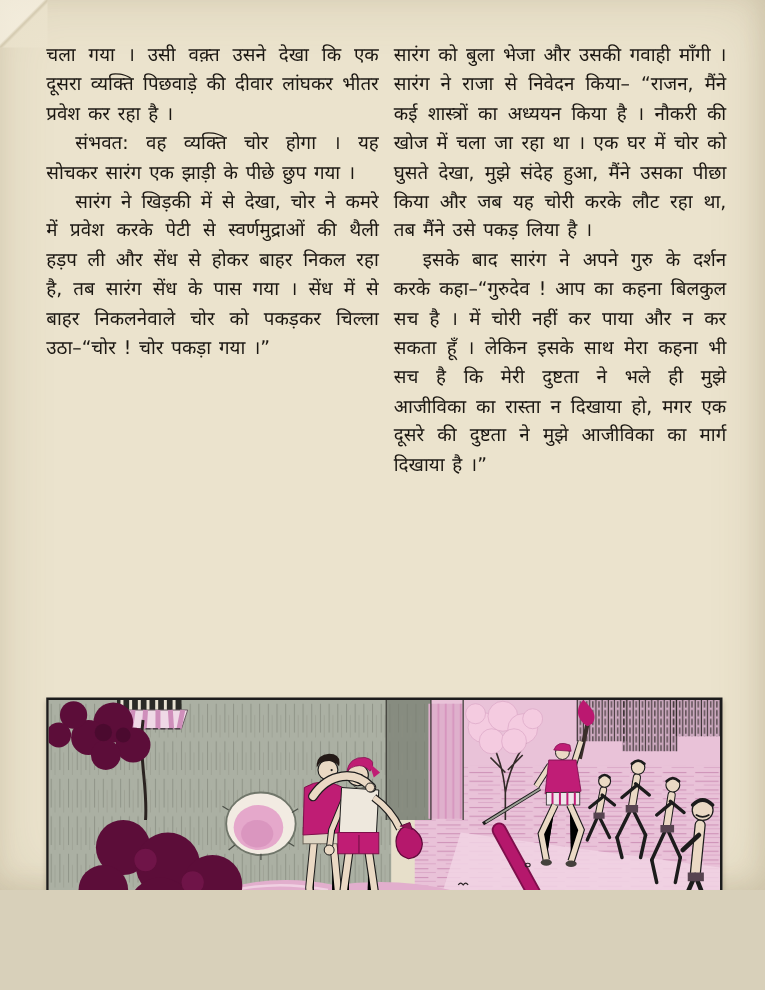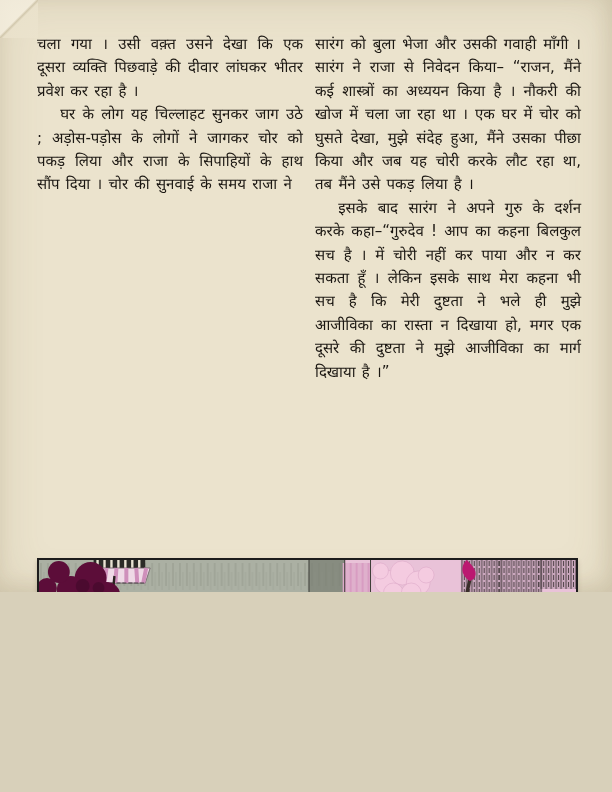--- a/index.html
+++ b/index.html
@@ -2,21 +2,21 @@
 <html lang="hi"><head>
 <meta charset="utf-8">
 <style>
   html,body{margin:0;padding:0;}
   body{
     width:612px;height:792px;
     font-family:"DejaVu Sans","Liberation Sans",sans-serif;
     background:#d8d0ba;
   }
   .page{
-    position:relative;width:612px;height:592px;overflow:hidden;
+    position:relative;width:612px;height:712px;overflow:hidden;
     background:#ebe3cd;
     box-shadow:inset 0 0 46px rgba(116,98,58,.16), inset -4px -6px 18px rgba(110,92,55,.12);
   }
   .corner-fold{
     position:absolute;top:0;left:0;width:38px;height:38px;
     background:linear-gradient(135deg,#f6f0e1 46%,#cfc5aa 50%,#ebe3cd 54%);
     opacity:.8;
   }
   .text-area{
     position:absolute;left:37px;top:33px;width:544px;
@@ -43,21 +43,22 @@
 </style>
 </head>
 <body>
 
 <div class="page">
   <div class="corner-fold"></div>
 
   <main class="text-area">
     <div class="column" lang="hi">
       <p class="para flush">चला गया । उसी वक़्त उसने देखा कि एक दूसरा व्यक्ति पिछवाड़े की दीवार लांघकर भीतर प्रवेश कर रहा है ।</p>
-      <p class="para">घर के लोग यह चिल्लाहट सुनकर जाग उठे ; अड़ोस-पड़ोस के लोगों ने जागकर चोर को पकड़ लिया और राजा के सिपाहियों के हाथ सौंप दिया । चोर की सुनवाई के समय राजा ने</p>
+      <p class="para">संभवत: वह व्यक्ति चोर होगा । यह सोचकर सारंग एक झाड़ी के पीछे छुप गया ।</p>
+      <p class="para">सारंग ने खिड़की में से देखा, चोर ने कमरे में प्रवेश करके पेटी से स्वर्णमुद्राओं की थैली हड़प ली और सेंध से होकर बाहर निकल रहा है, तब सारंग सेंध के पास गया । सेंध में से बाहर निकलनेवाले चोर को पकड़कर चिल्ला उठा–“चोर ! चोर पकड़ा गया ।”</p>
     </div>
     <div class="column" lang="hi">
       <p class="para flush">सारंग को बुला भेजा और उसकी गवाही माँगी । सारंग ने राजा से निवेदन किया– “राजन, मैंने कई शास्त्रों का अध्ययन किया है । नौकरी की खोज में चला जा रहा था । एक घर में चोर को घुसते देखा, मुझे संदेह हुआ, मैंने उसका पीछा किया और जब यह चोरी करके लौट रहा था, तब मैंने उसे पकड़ लिया है ।</p>
       <p class="para">इसके बाद सारंग ने अपने गुरु के दर्शन करके कहा–“गुरुदेव ! आप का कहना बिलकुल सच है । में चोरी नहीं कर पाया और न कर सकता हूँ । लेकिन इसके साथ मेरा कहना भी सच है कि मेरी दुष्टता ने भले ही मुझे आजीविका का रास्ता न दिखाया हो, मगर एक दूसरे की दुष्टता ने मुझे आजीविका का मार्ग दिखाया है ।”</p>
     </div>
   </main>
 
   <figure class="illustration">
     <svg viewBox="0 0 541 194" preserveAspectRatio="none">
       <defs>

